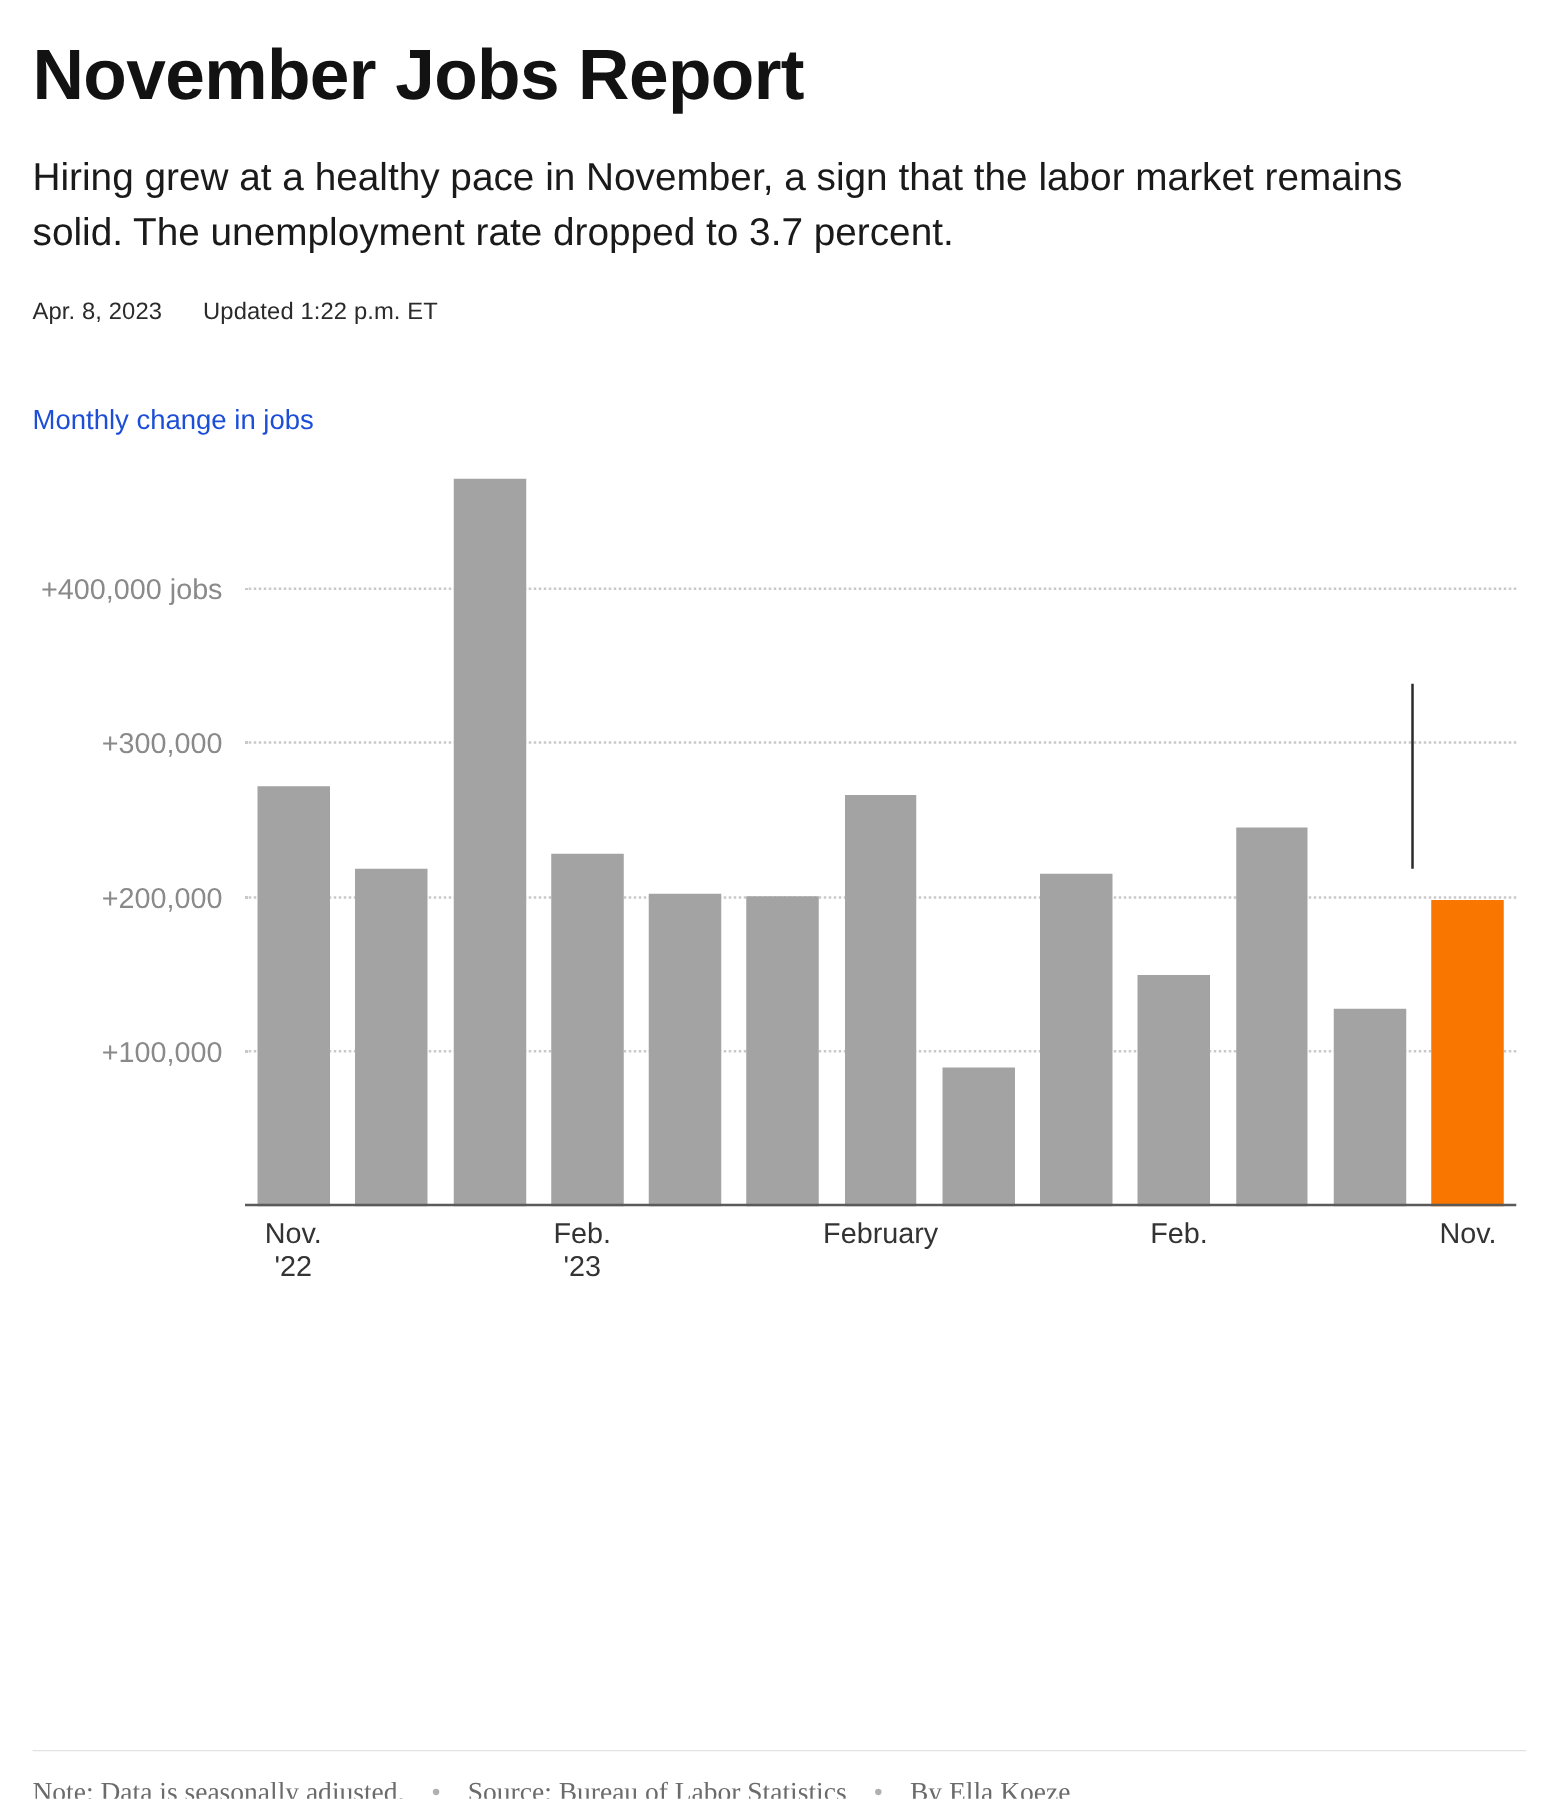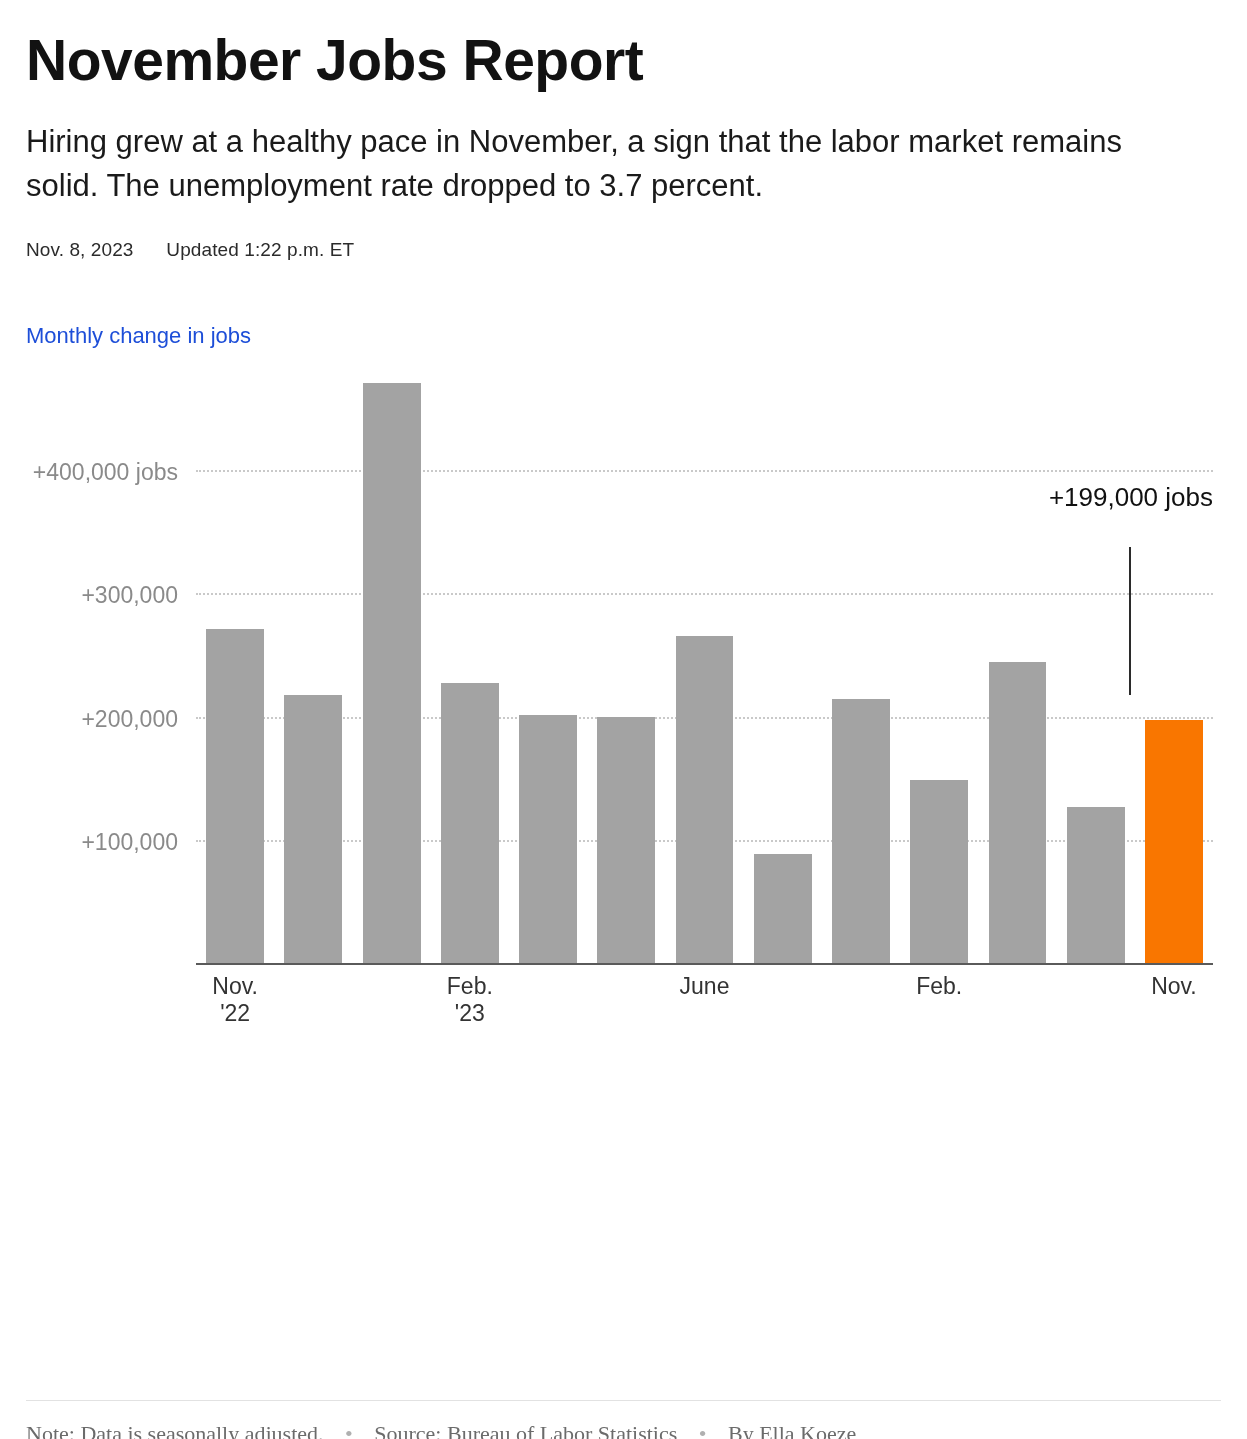--- a/index.html
+++ b/index.html
@@ -189,21 +189,21 @@
 </style>
 </head>
 <body>
 
 <div class="page">
 
   <h1 class="kicker">November Jobs Report</h1>
   <p class="summary">Hiring grew at a healthy pace in November, a sign that the labor market remains solid. The unemployment rate dropped to 3.7 percent.</p>
 
   <div class="byline-row">
-    <span>Nov. 8, 2023</span>
+    <span>Apr. 8, 2023</span>
     <span class="sep"></span>
     <span>Updated 1:22 p.m. ET</span>
   </div>
 
   <div class="chart-label">Monthly change in jobs</div>
 
   <div class="chart-wrap">
 
     <div class="plot" id="plot">
       <div class="gridline" style="bottom: 85.1064%;">
@@ -262,31 +262,30 @@
       <div class="axis-line"></div>
     </div>
 
     <div class="tick-labels" id="ticks">
         <div class="tick-slot">Nov. '22</div>
         <div class="tick-slot"></div>
         <div class="tick-slot"></div>
         <div class="tick-slot">Feb. '23</div>
         <div class="tick-slot"></div>
         <div class="tick-slot"></div>
-        <div class="tick-slot">June</div>
+        <div class="tick-slot">February</div>
         <div class="tick-slot"></div>
         <div class="tick-slot"></div>
         <div class="tick-slot">Feb.</div>
         <div class="tick-slot"></div>
         <div class="tick-slot"></div>
         <div class="tick-slot">Nov.</div>
       </div>
 
     <div class="callout">
-      <div>+199,000 jobs</div>
     </div>
     <div class="callout-line"></div>
   </div>
 
   <div class="rule"></div>
   <div class="footer">
     <span>Note: Data is seasonally adjusted.</span>
     <span class="dot">•</span>
     <span>Source: Bureau of Labor Statistics</span>
     <span class="dot">•</span>

